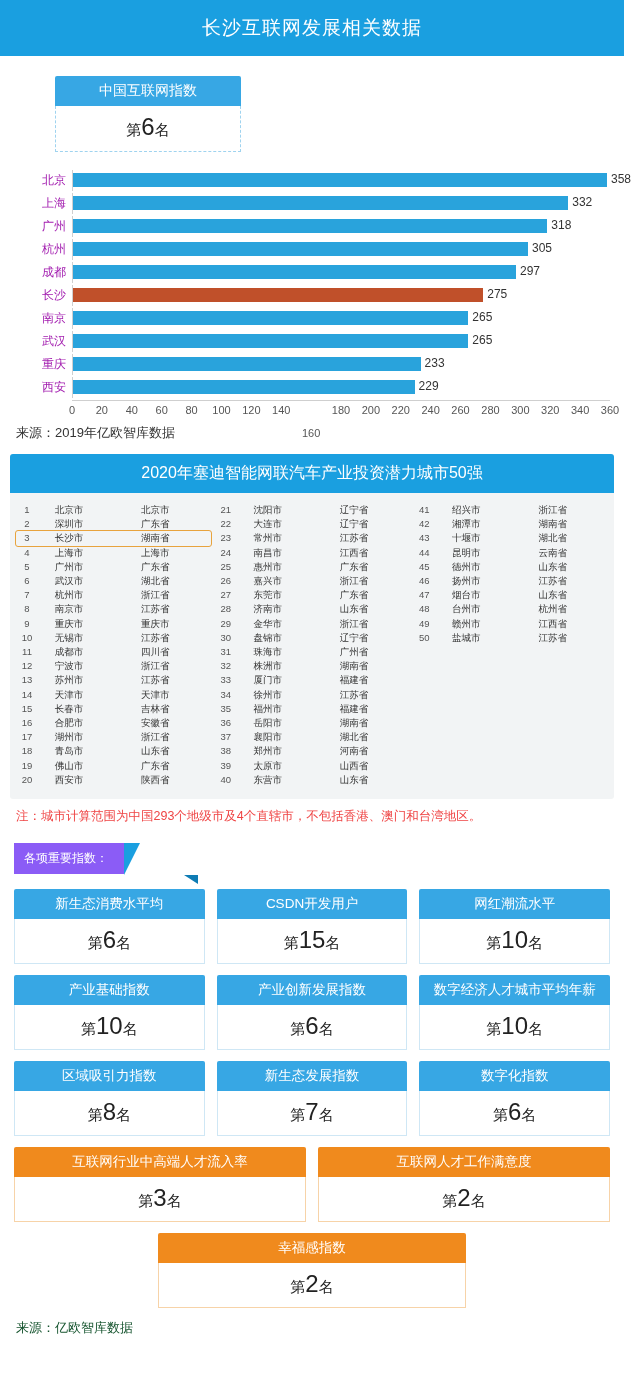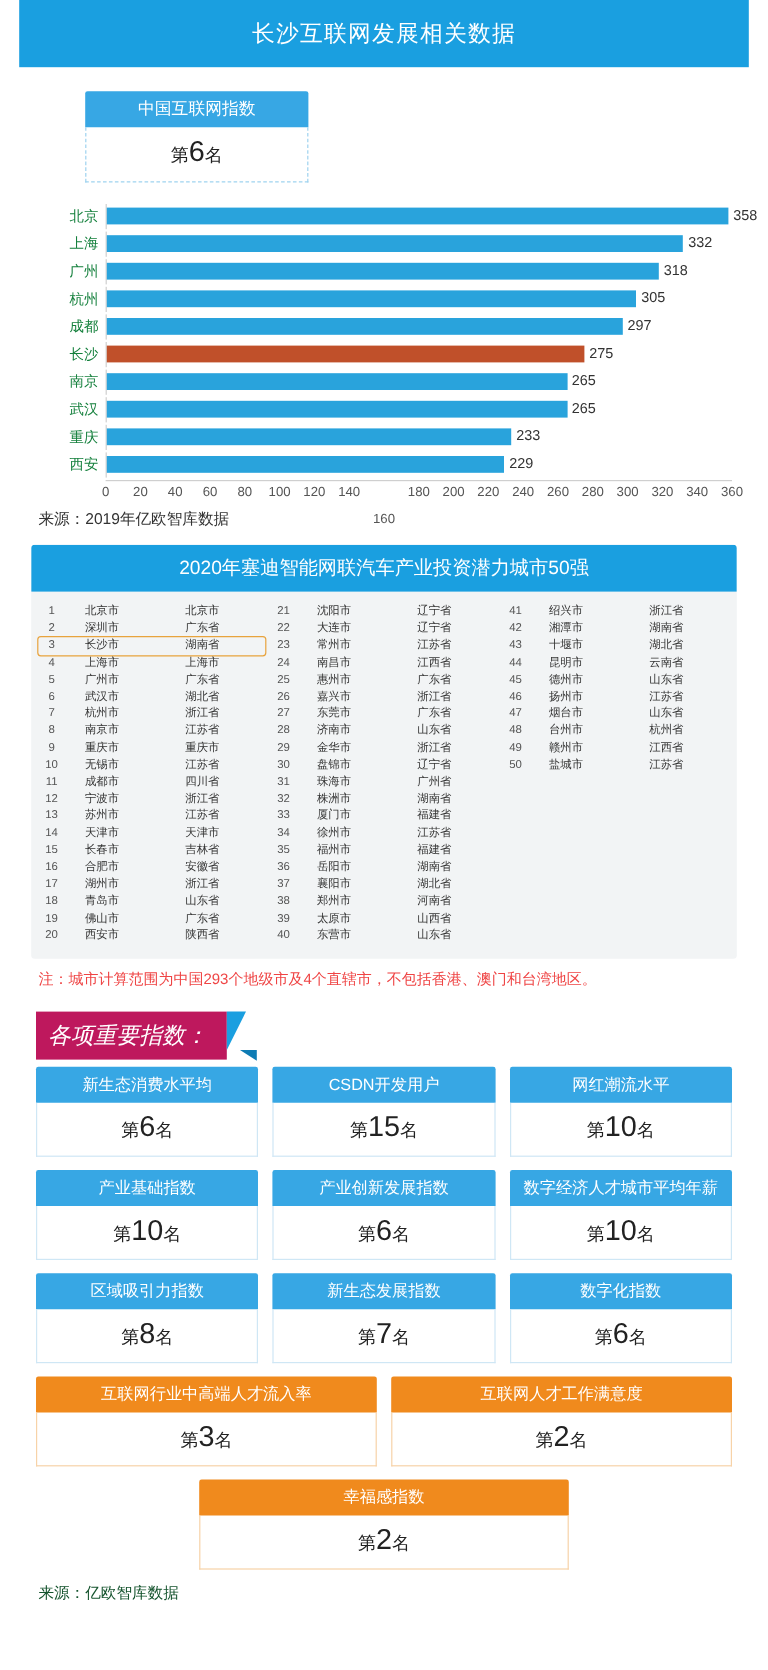--- a/index.html
+++ b/index.html
@@ -4,21 +4,21 @@
 <style>
   * { box-sizing: border-box; margin: 0; padding: 0; }
   body {
     width: 640px;
     height: 1392px;
     background: #ffffff;
     font-family: "Liberation Sans", sans-serif;
     color: #333;
     overflow: hidden;
   }
-  .page { position: relative; width: 624px; height: 1392px; padding-left: 16px; }
+  .page { position: relative; width: 624px; height: 1392px; }
 
   
   .header {
     background: #1a9fe0;
     height: 56px;
     display: flex;
     align-items: center;
     justify-content: center;
   }
   .header-title {
@@ -61,21 +61,21 @@
     display: flex;
     align-items: center;
     height: 21px;
     margin-bottom: 2px;
   }
   .bar-label {
     width: 58px;
     text-align: right;
     padding-right: 6px;
     font-size: 12px;
-    color: #15803d;
+    color: #a21caf;
     flex: none;
   }
   .bar-track {
     position: relative;
     flex: 1;
     height: 100%;
     border-left: 1px solid #cfcfcf;
   }
   .bar-fill {
     position: absolute;
@@ -149,26 +149,25 @@
   .note {
     font-size: 12.5px;
     color: #ef4444;
     margin: 9px 0 0 16px;
   }
 
   
   .banner-wrap { margin: 18px 0 0 14px; position: relative; height: 34px; }
   .banner {
     display: inline-block;
-    background: #be185d;
+    background: #8b5cf6;
     color: #fff;
-    font-size: 19px;
+    font-size: 12px;
     padding: 7px 16px 7px 10px;
     position: relative;
-    font-style: italic;
   }
   .banner:after {
     content: "";
     position: absolute;
     right: -16px; top: 0;
     border-top: 32px solid #1a9fe0;
     border-right: 16px solid transparent;
   }
   .banner-tail {
     position: absolute;

